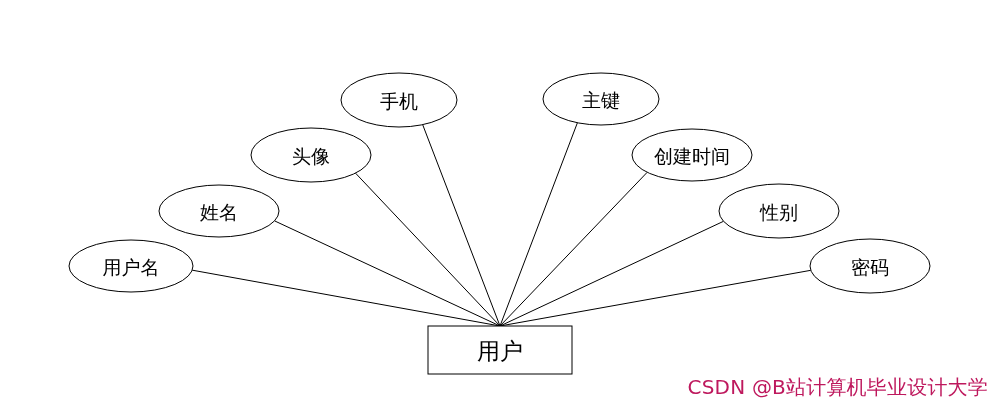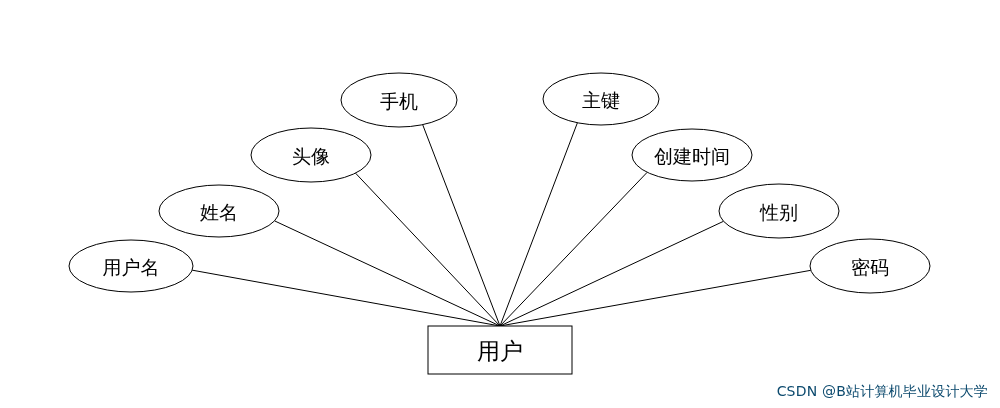--- a/index.html
+++ b/index.html
@@ -49,22 +49,22 @@
     font-size: 23px;
     fill: #000000;
     text-anchor: middle;
     dominant-baseline: central;
   }
   .watermark {
     position: absolute;
     right: 12px;
     bottom: 7px;
     font-family: "DejaVu Sans", sans-serif;
-    font-size: 14px;
-    color: #0c4a6e;
+    font-size: 20px;
+    color: #be185d;
     white-space: nowrap;
     letter-spacing: 0.2px;
     text-align: center;
   }
 </style>
 </head>
 <body>
 
 <div id="canvas">
   <svg id="er-svg" viewBox="0 0 1000 408" xmlns="http://www.w3.org/2000/svg">

